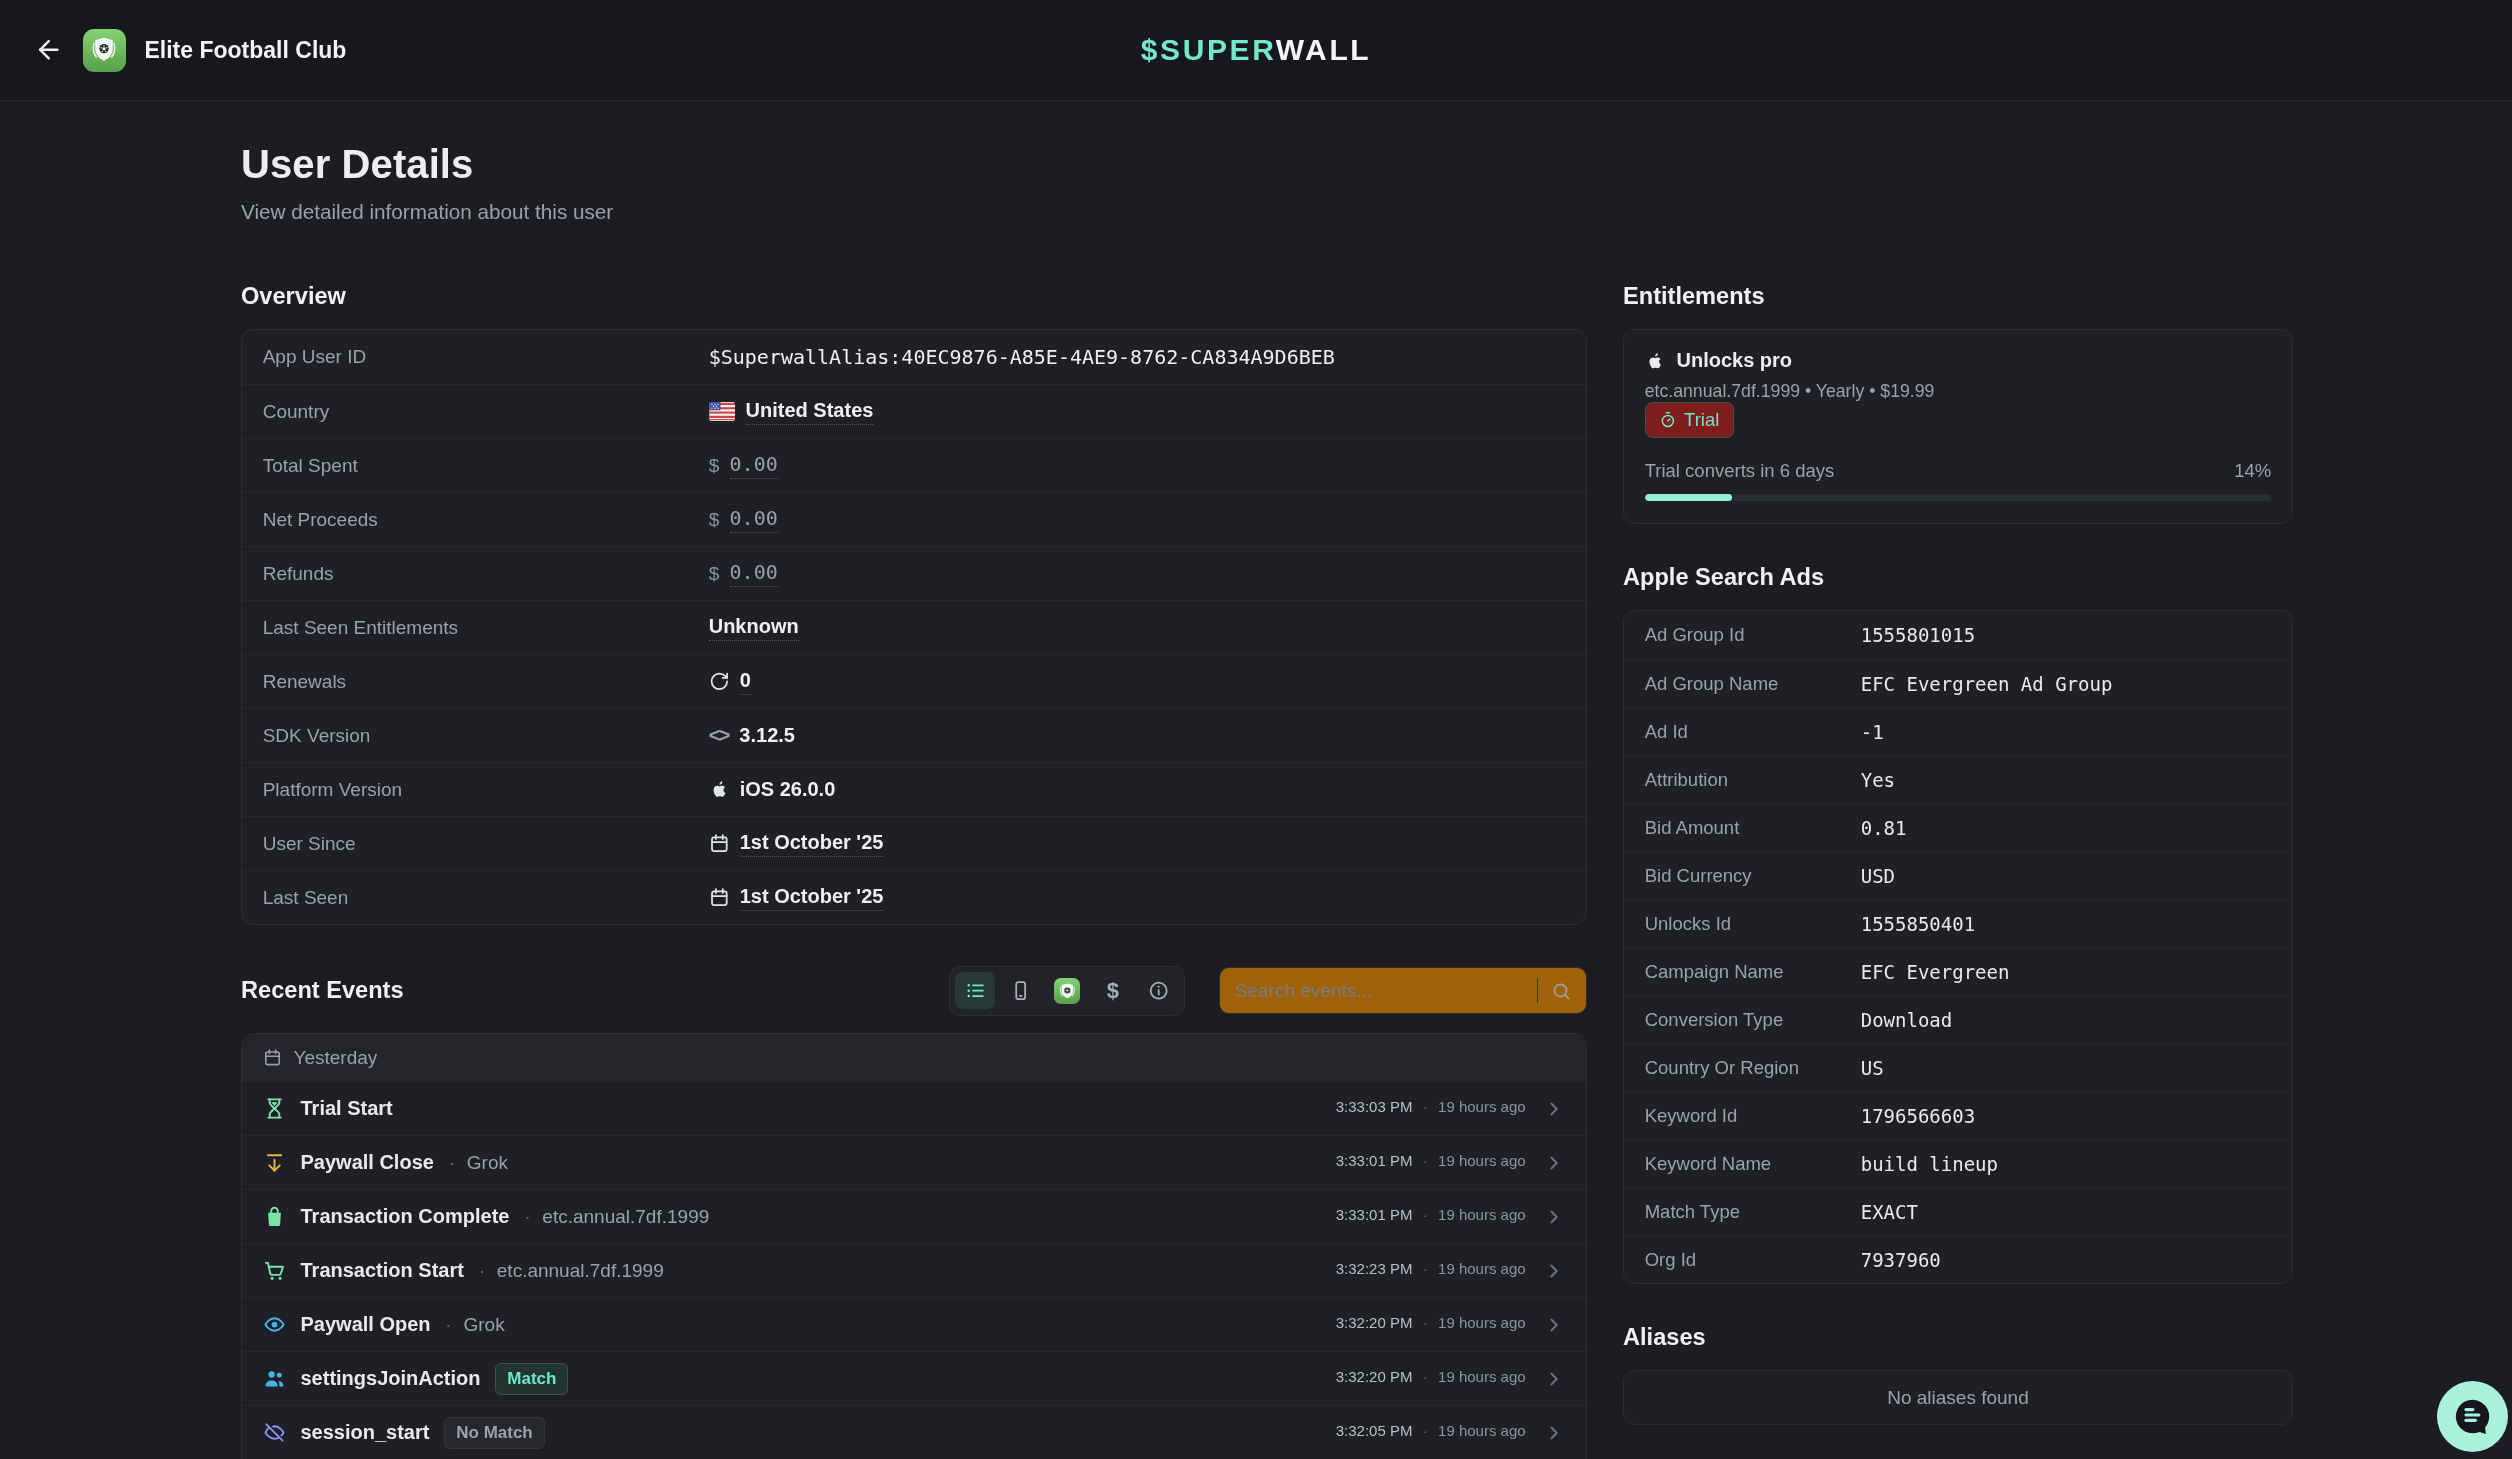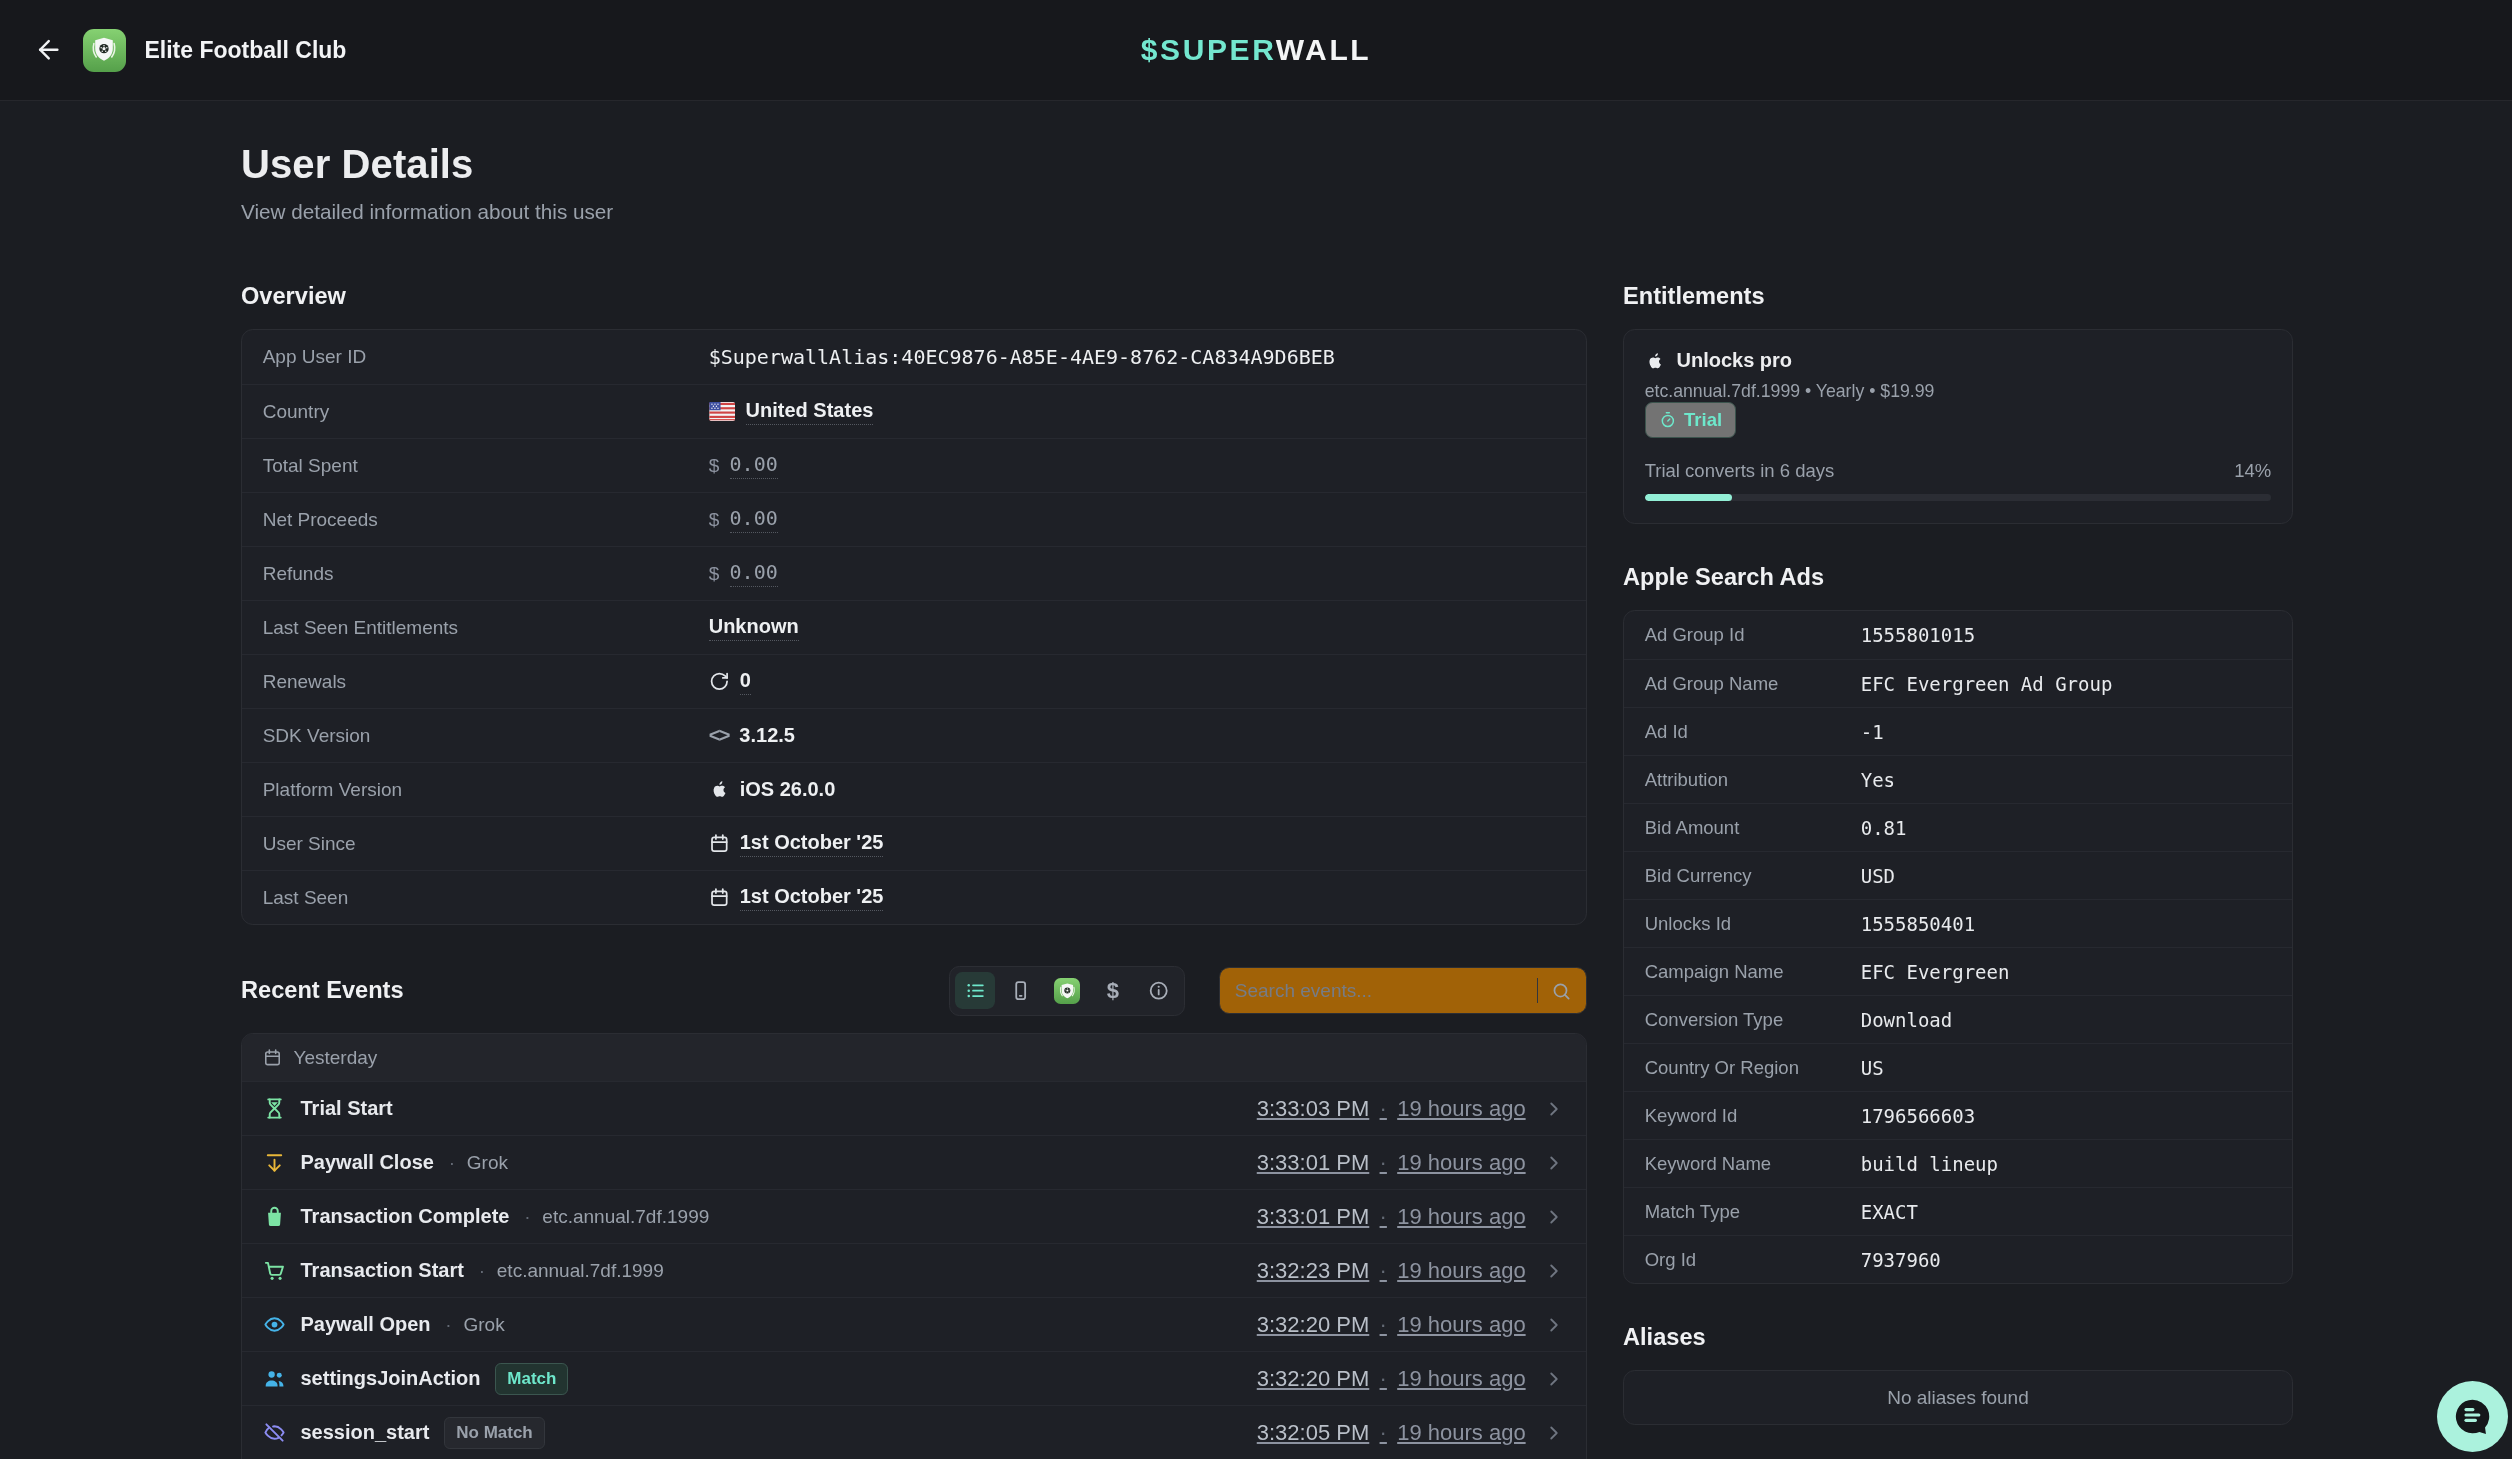--- a/index.html
+++ b/index.html
@@ -112,33 +112,33 @@
   .ic-green  { color: #7ce3a4; }
   .ic-amber  { color: #eab839; }
   .ic-blue   { color: #45b3e8; }
   .ic-purple { color: #8c8cf2; }
   .event-name { font-size: 20px; font-weight: 600; color: #e8eaee; white-space: nowrap; }
   .event-sub { display: flex; align-items: center; gap: 11.8px; color: #9aa1ab; font-size: 19px; }
   .sub-dot { color: #646a75; }
   .badge { font-size: 17px; font-weight: 600; padding: 5.2px 11px; border-radius: 5.9px; }
   .badge.match    { color: #6ee7cb; background: #223430; border: 0.7px solid #3b564f; }
   .badge.no-match { color: #9aa1ab; background: #26282e; border: 0.7px solid #33363c; }
-  .event-right { margin-left: auto; display: flex; gap: 10.3px; font-size: 22px; color: #8d93a0; white-space: nowrap; text-decoration: underline; }
+  .event-right { margin-left: auto; display: flex; gap: 10.3px; font-size: 15px; color: #8d93a0; white-space: nowrap; }
   .event-time { color: #b9bfc8; }
   .chevron { color: #6f7580; font-size: 22px; margin-left: 7.4px; }
 
   
   .ent-card { padding: 19px 20.7px 22px; }
   .ent-top { display: flex; align-items: flex-start; justify-content: space-between; flex-direction: column; }
   .ent-name-row { display: flex; align-items: center; gap: 11.8px; font-size: 20px; font-weight: 600; }
   .ent-name-row .icon { font-size: 20px; color: #e9ebee; }
   .ent-sub { margin-top: 8.9px; color: #9aa1ab; font-size: 17.7px; }
   .trial-badge {
     display: flex; align-items: center; gap: 7.4px; padding: 5.9px 13.3px; border-radius: 7.4px;
-    background: #737373; border: 0.7px solid #3b544d; color: #6ee7cb; font-size: 18.5px; font-weight: 700;
+    background: #7f1d1d; border: 0.7px solid #3b544d; color: #6ee7cb; font-size: 18.5px; font-weight: 400;
   }
   .trial-badge .icon { font-size: 17.7px; }
   .ent-progress-row { display: flex; justify-content: space-between; margin-top: 22px; color: #9aa1ab; font-size: 18.5px; }
   .progress-track { margin-top: 11.8px; height: 7.4px; border-radius: 3.7px; background: #2b2d34; overflow: hidden; }
   .progress-fill { height: 100%; border-radius: 3.7px; background: #93efd6; }
 
   .mt-section { margin-top: 40px; }
   .aliases-card { height: 55px; display: flex; align-items: center; justify-content: center; color: #9aa1ab; font-size: 19px; }
 
   .user-head { display: flex; align-items: center; justify-content: space-between; margin-top: 40px; }

